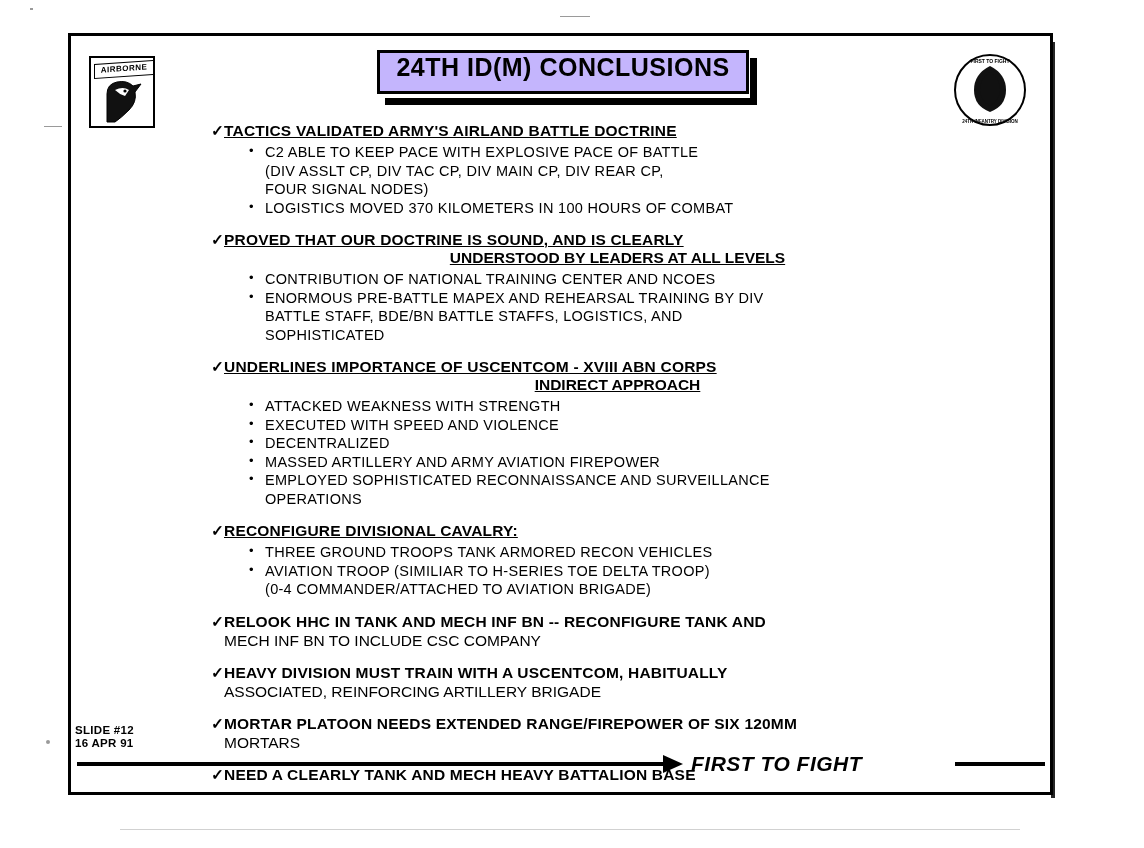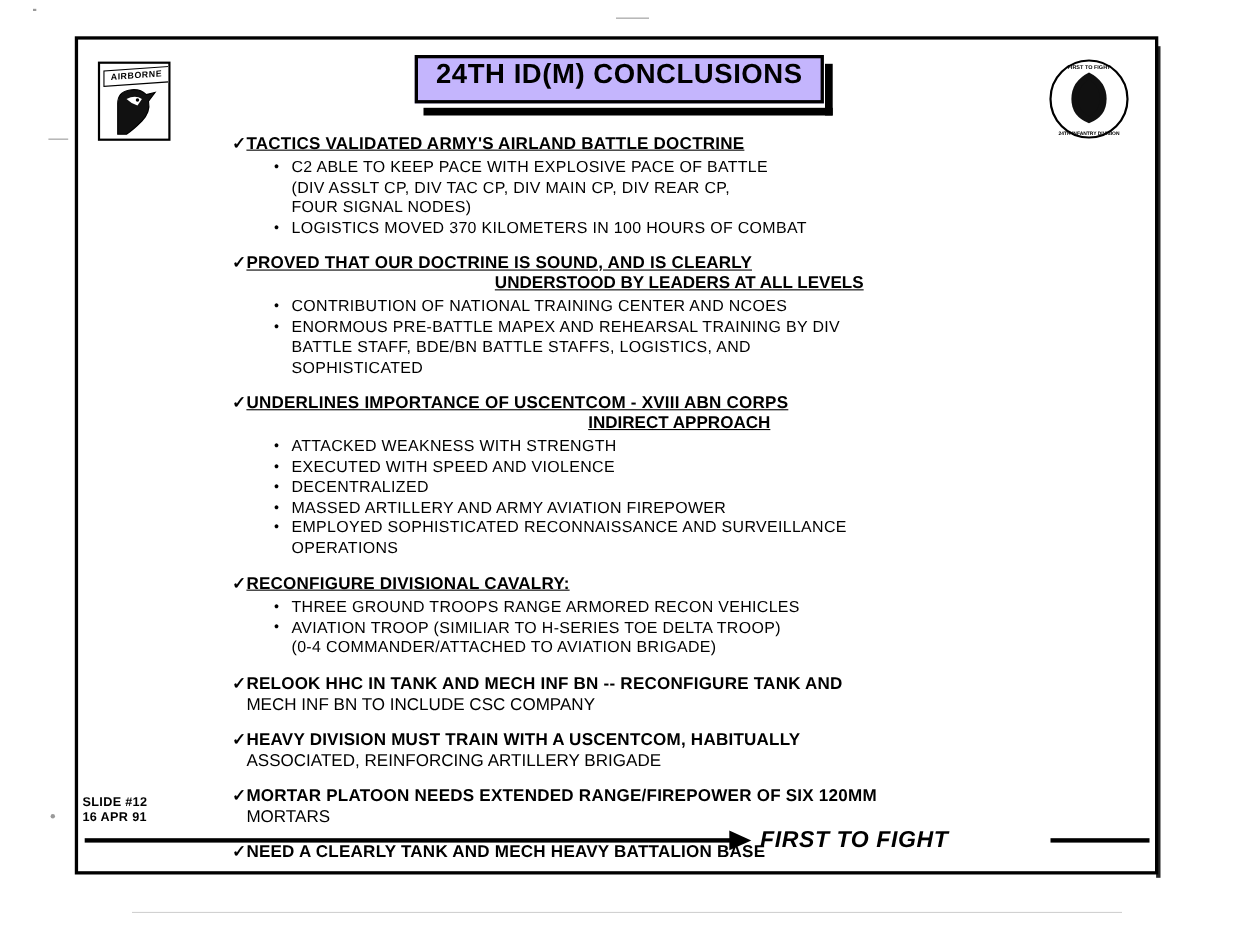--- a/index.html
+++ b/index.html
@@ -321,21 +321,21 @@
           <li><span>EXECUTED WITH SPEED AND VIOLENCE</span></li>
           <li><span>DECENTRALIZED</span></li>
           <li><span>MASSED ARTILLERY AND ARMY AVIATION FIREPOWER</span></li>
           <li><span>EMPLOYED SOPHISTICATED RECONNAISSANCE AND SURVEILLANCE</span><span class="cont">OPERATIONS</span></li>
         </ul>
       </div>
 
       <div class="section">
         <div class="check-line"><span class="chk">✓</span><span class="u">RECONFIGURE DIVISIONAL CAVALRY:</span></div>
         <ul class="bullets">
-          <li><span>THREE GROUND TROOPS RANGE ARMORED RECON VEHICLES</span></li>
+          <li><span>THREE GROUND TROOPS TANK ARMORED RECON VEHICLES</span></li>
           <li><span>AVIATION TROOP (SIMILIAR TO H-SERIES TOE DELTA TROOP)</span><span class="cont">(0-4 COMMANDER/ATTACHED TO AVIATION BRIGADE)</span></li>
         </ul>
       </div>
 
       <div class="section">
         <div class="check-line"><span class="chk">✓</span><span>RELOOK HHC IN TANK AND MECH INF BN -- RECONFIGURE TANK AND</span></div>
         <div class="plain-cont">MECH INF BN TO INCLUDE CSC COMPANY</div>
       </div>
 
       <div class="section">

